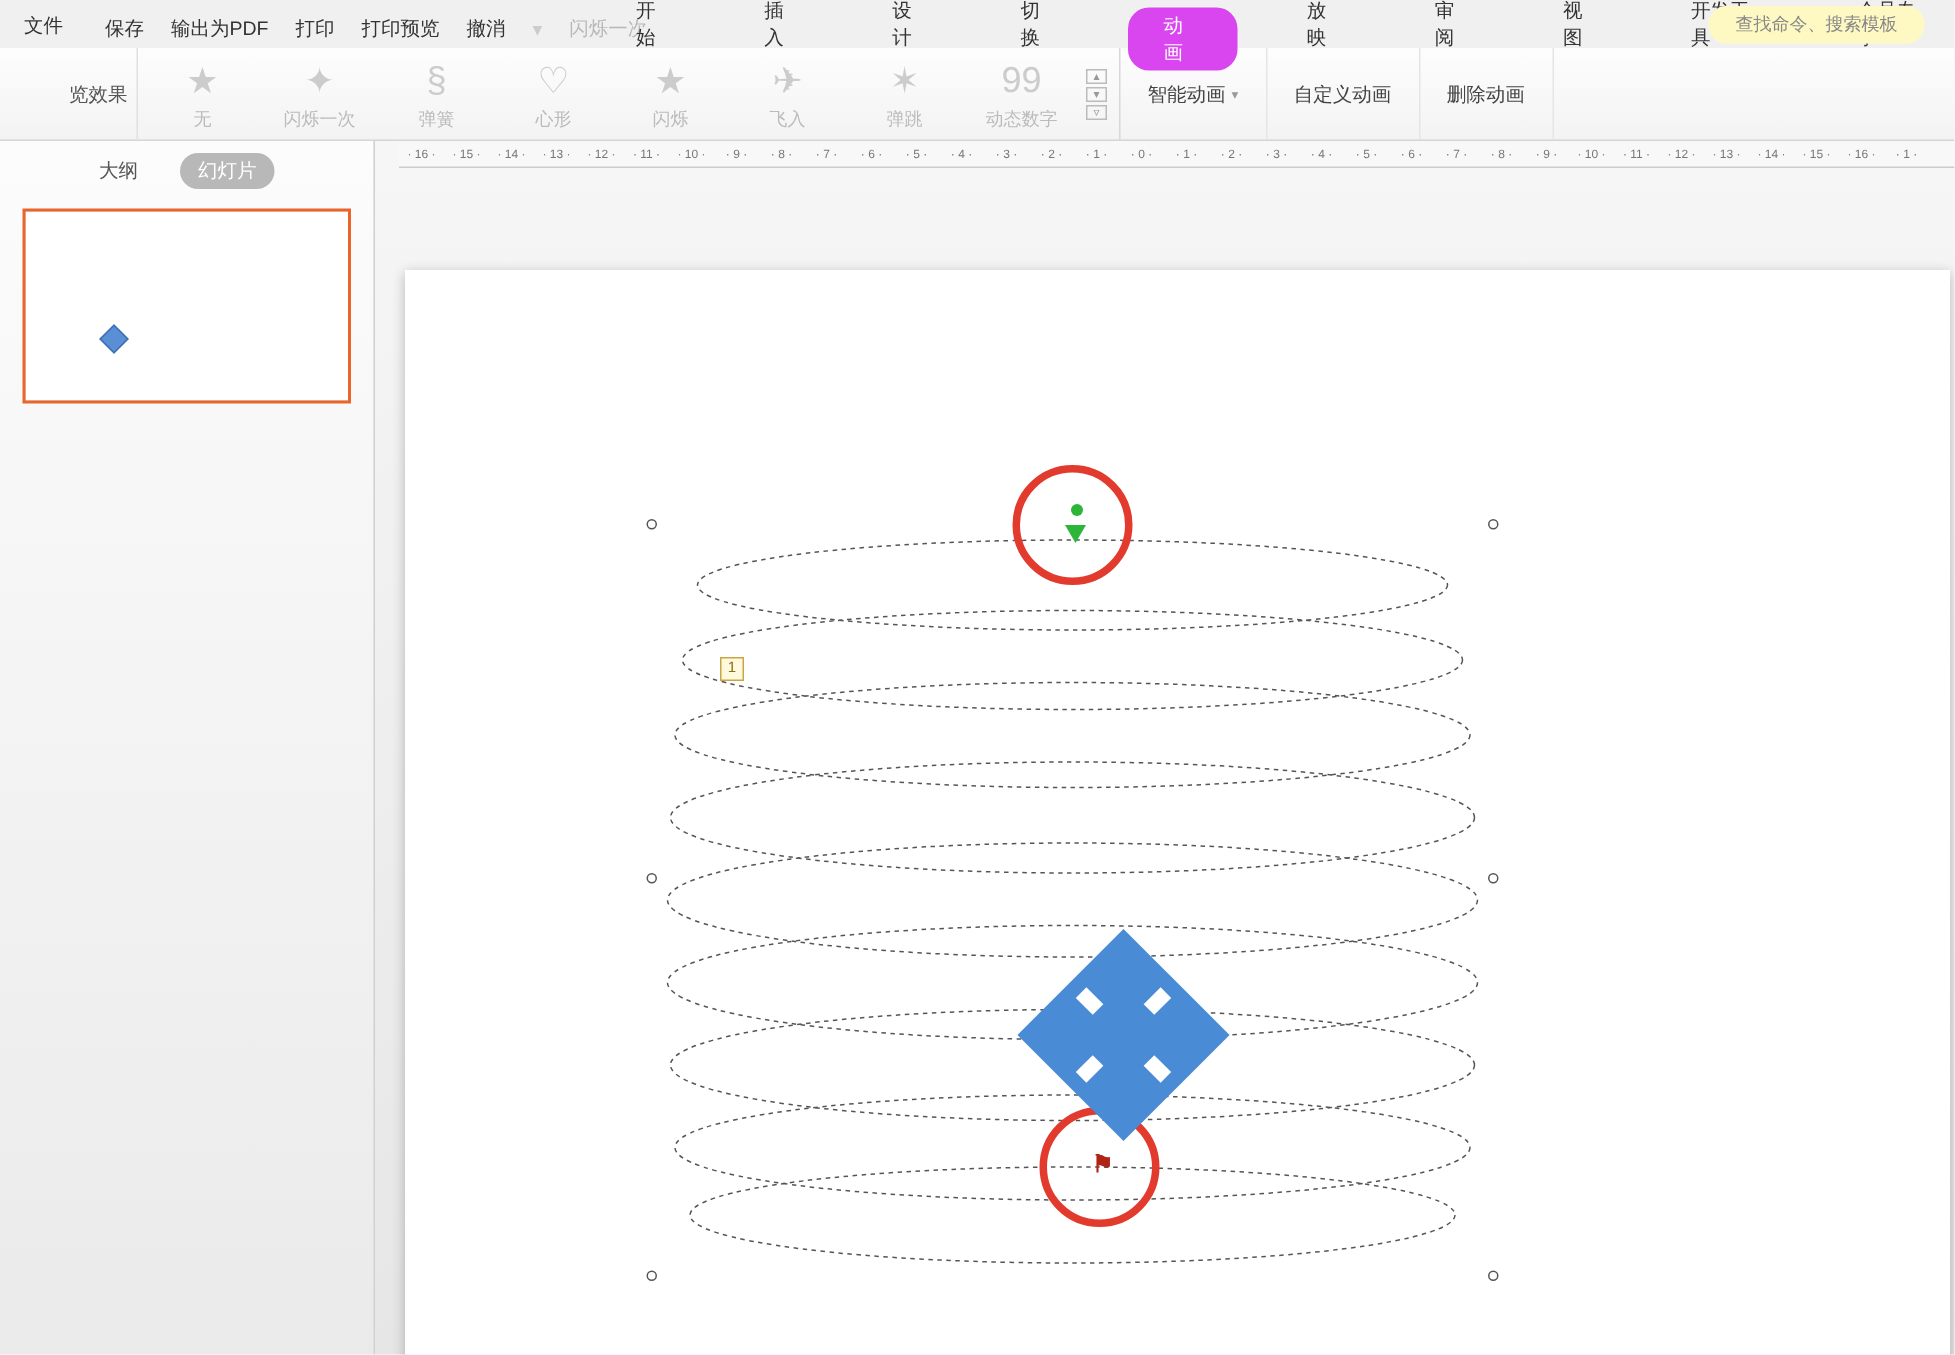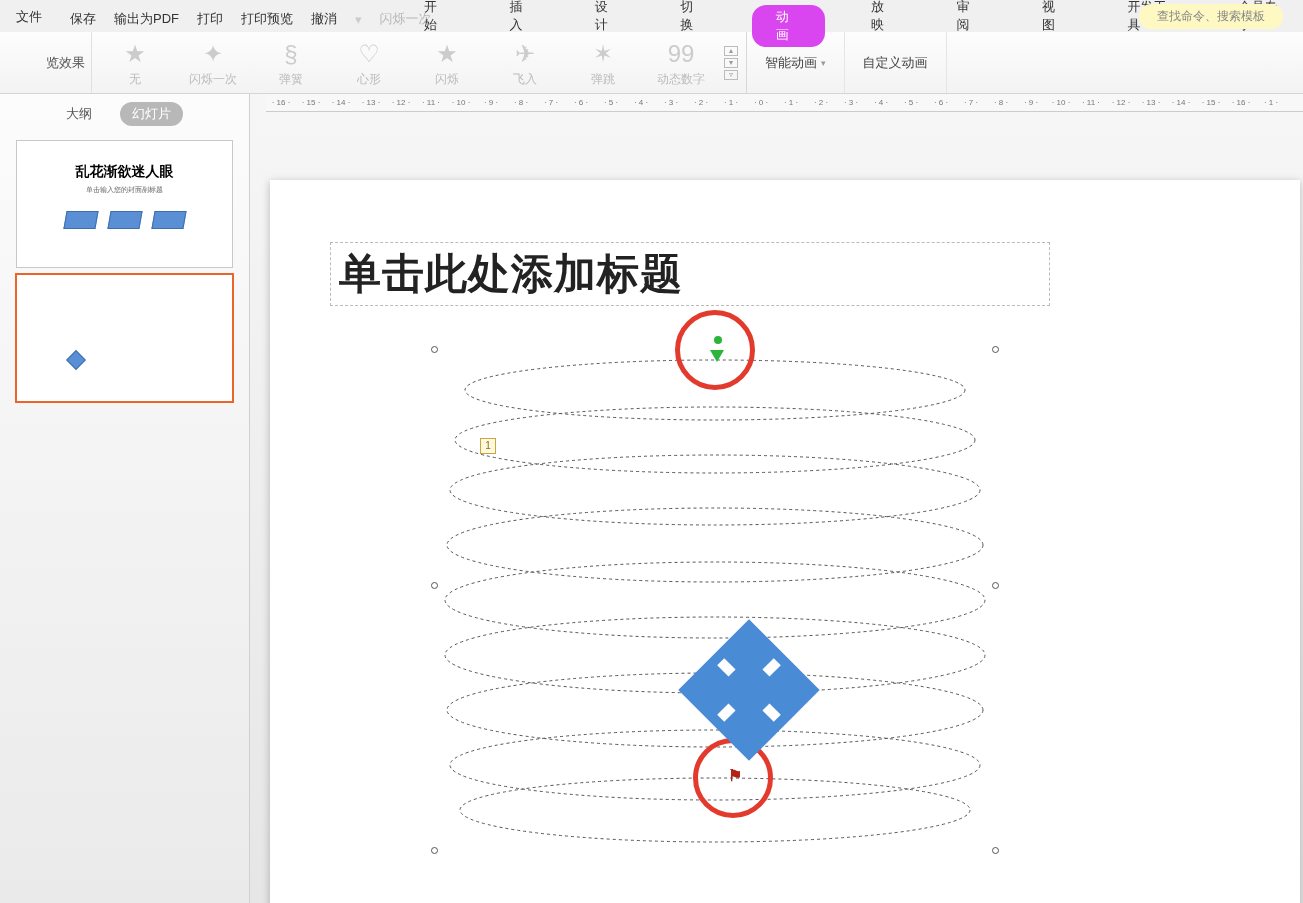--- a/index.html
+++ b/index.html
@@ -132,35 +132,27 @@
         <div>▴</div>
         <div>▾</div>
         <div>▿</div>
       </div>
   </div>
   <div class="ribbon-btn">
       <span>智能动画</span>
       <span style="font-size:9px;margin-left:4px;color:#999">▾</span>
     </div>
   <div class="ribbon-btn">自定义动画</div>
+  <div class="ribbon-btn">删除动画</div>
 </div>
 
 <div class="left-panel">
   <div class="panel-tabs">
     <div class="panel-tab">大纲</div>
     <div class="panel-tab pill">幻灯片</div>
-  </div>
-  <div class="thumb">
-    <div class="thumb1-title">乱花渐欲迷人眼</div>
-    <div class="thumb1-sub">单击输入您的封面副标题</div>
-    <div class="thumb1-cubes">
-      <div class="cube"></div>
-        <div class="cube"></div>
-        <div class="cube"></div>
-    </div>
   </div>
   <div class="thumb selected">
     <div class="thumb2-diamond"></div>
   </div>
 </div>
 
 <div class="canvas-area">
   <div class="ruler-h" id="rulerH">
       <span>· 16 ·</span>
       <span>· 15 ·</span>
@@ -192,23 +184,20 @@
       <span>· 11 ·</span>
       <span>· 12 ·</span>
       <span>· 13 ·</span>
       <span>· 14 ·</span>
       <span>· 15 ·</span>
       <span>· 16 ·</span>
       <span>· 1 ·</span>
     </div>
 
   <div class="slide">
-    <div class="title-box">
-      <div class="title-text">单击此处添加标题</div>
-    </div>
 
     <div class="spiral-box">
 
       <div class="handle" style="left:-4px; top:-4px"></div>
       <div class="handle" style="right:-4px; top:-4px"></div>
       <div class="handle" style="left:-4px; top:232px"></div>
       <div class="handle" style="right:-4px; top:232px"></div>
       <div class="handle" style="left:-4px; bottom:-4px"></div>
       <div class="handle" style="right:-4px; bottom:-4px"></div>
 

